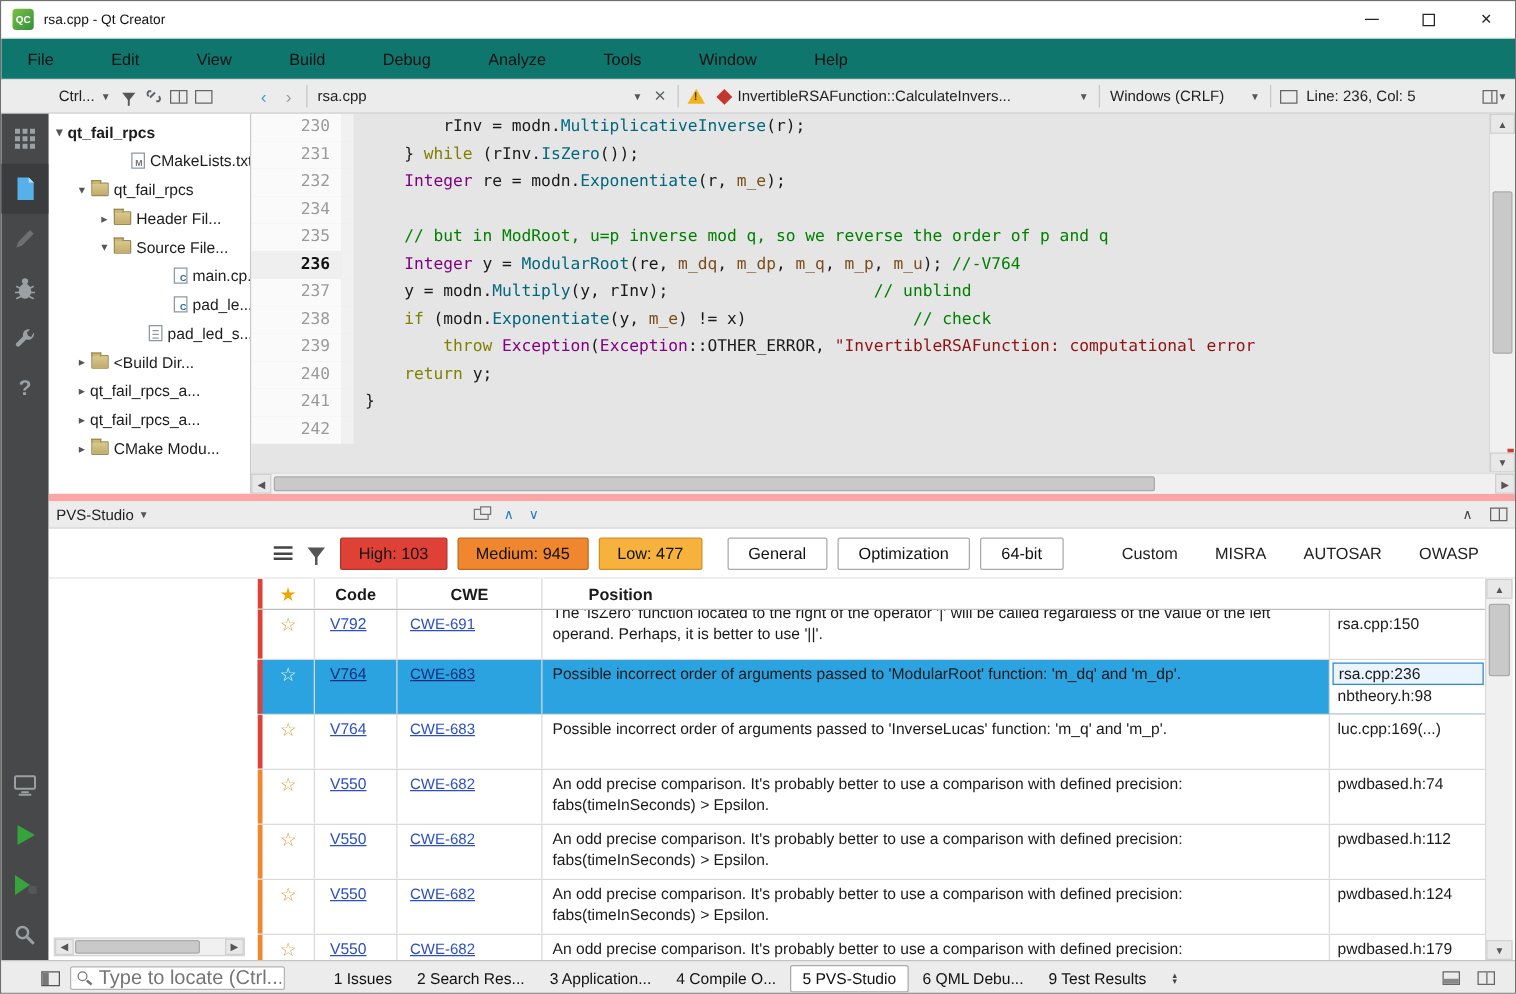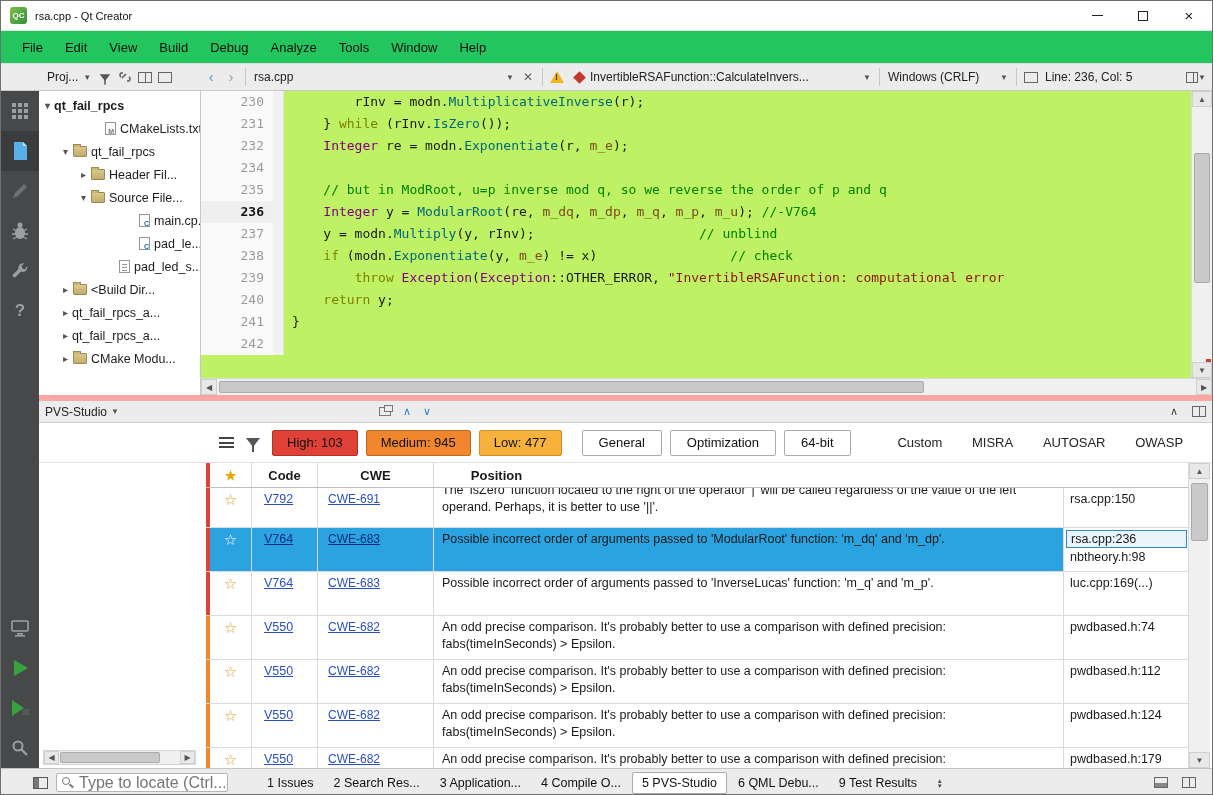--- a/index.html
+++ b/index.html
@@ -12,21 +12,21 @@
   .applogo{width:17px;height:17px;margin:0 8px 0 9px;border-radius:3px;
            background:linear-gradient(135deg,#7ec145,#2f8f3c);color:#fff;font-size:8px;font-weight:bold;
            display:flex;align-items:center;justify-content:center;}
   .wtitle{font-size:11px;color:#111;}
   .wcontrols{margin-left:auto;display:flex;height:100%;}
   .wbtn{width:46px;height:100%;display:flex;align-items:center;justify-content:center;font-size:15px;color:#222;}
   .icon-min{width:11px;height:1px;background:#222;}
   .icon-max{width:10px;height:10px;border:1px solid #222;}
 
   
-  .menubar{height:33px;background:#22c55e;display:flex;align-items:center;padding-left:10px;border-bottom:1px solid #dcdcdc;}
+  .menubar{height:33px;background:#0f766e;display:flex;align-items:center;padding-left:10px;border-bottom:1px solid #dcdcdc;gap:24px;}
   .menu-item{font-size:13px;padding:4px 11px;color:#111;}
 
   
   .toolbar{height:27px;background:#ececec;border-bottom:1px solid #c9c9c9;display:flex;align-items:center;font-size:12px;}
   .tcombo{display:flex;align-items:center;padding:0 4px;height:22px;color:#222;white-space:nowrap;}
   .tcombo .chev{margin-left:5px;}
   .chev{font-size:8px;color:#555;}
   .tsep{width:1px;height:18px;background:#c6c6c6;margin:0 4px;}
   .ticonbtn{width:20px;height:20px;display:flex;align-items:center;justify-content:center;color:#5c6468;}
   .navarrow{font-size:14px;line-height:1;}
@@ -52,21 +52,21 @@
   .trow.bold{font-weight:bold;}
   .ticon{position:relative;display:inline-block;width:14px;height:11px;margin:0 4px 0 1px;flex:none;}
   .ticon.folder{background:linear-gradient(#d9c98e,#c3ac69);border:1px solid #9a8a55;border-radius:1px;}
   .ticon.folder::before{content:"";position:absolute;top:-3px;left:-1px;width:6px;height:2px;background:#cdb773;border:1px solid #9a8a55;border-bottom:none;}
   .ticon.cpp,.ticon.doc,.ticon.cmake{width:11px;height:13px;background:#fdfdfd;border:1px solid #8d98a2;}
   .ticon.cpp::after{content:"C";position:absolute;right:0px;bottom:-1px;font-size:7px;font-weight:bold;color:#2567a8;}
   .ticon.cmake::after{content:"M";position:absolute;right:1px;bottom:-1px;font-size:7px;font-weight:bold;color:#777;}
   .ticon.doc::after{content:"";position:absolute;left:2px;top:3px;width:5px;height:1px;background:#999;box-shadow:0 3px 0 #999,0 6px 0 #999;}
 
   
-  .editor-col{flex:1;display:flex;flex-direction:column;min-width:0;background:#bef264;}
+  .editor-col{flex:1;display:flex;flex-direction:column;min-width:0;background:#e5e5e5;}
   .editor{flex:1;display:flex;overflow:hidden;}
   .codearea{flex:1;overflow:hidden;min-width:0;}
   .eline{display:flex;height:22px;line-height:22px;font-family:"DejaVu Sans Mono",monospace;font-size:13px;white-space:pre;}
   .gutter{width:72px;flex:none;text-align:right;padding-right:9px;color:#9a9a9a;background:#fafafa;}
   .eline.cur .gutter{color:#111;font-weight:bold;background:#efefef;}
   .fold{width:11px;flex:none;background:#f1f1f1;border-right:1px solid #e3e3e3;}
   .codetext{padding-left:8px;}
   .tk-k{color:var(--kw);}
   .tk-t{color:var(--ty);}
   .tk-c{color:var(--cm);}
@@ -185,21 +185,21 @@
       <span class="menu-item">Analyze</span>
       <span class="menu-item">Tools</span>
       <span class="menu-item">Window</span>
       <span class="menu-item">Help</span>
     </div>
 
   <div class="toolbar">
     <div class="modegap" style="width:38px;"></div>
     <div class="proj-toolbar">
       <div class="tcombo">
-          <span>Proj...</span>
+          <span>Ctrl...</span>
           <span class="chev">▼</span>
         </div>
       <div class="ticonbtn">
           <span class="funnel" style="transform:scale(.75);"></span>
         </div>
       <div class="ticonbtn">
         <svg width="14" height="14" viewBox="0 0 14 14">
             <path d="M4 8 L8 4 M3 7 a2.5 2.5 0 0 1 0-4 l2-0 M11 7 a2.5 2.5 0 0 1 0 4 l-2 0" stroke="#5c6468" stroke-width="1.6" fill="none"></path>
           </svg>
       </div>

